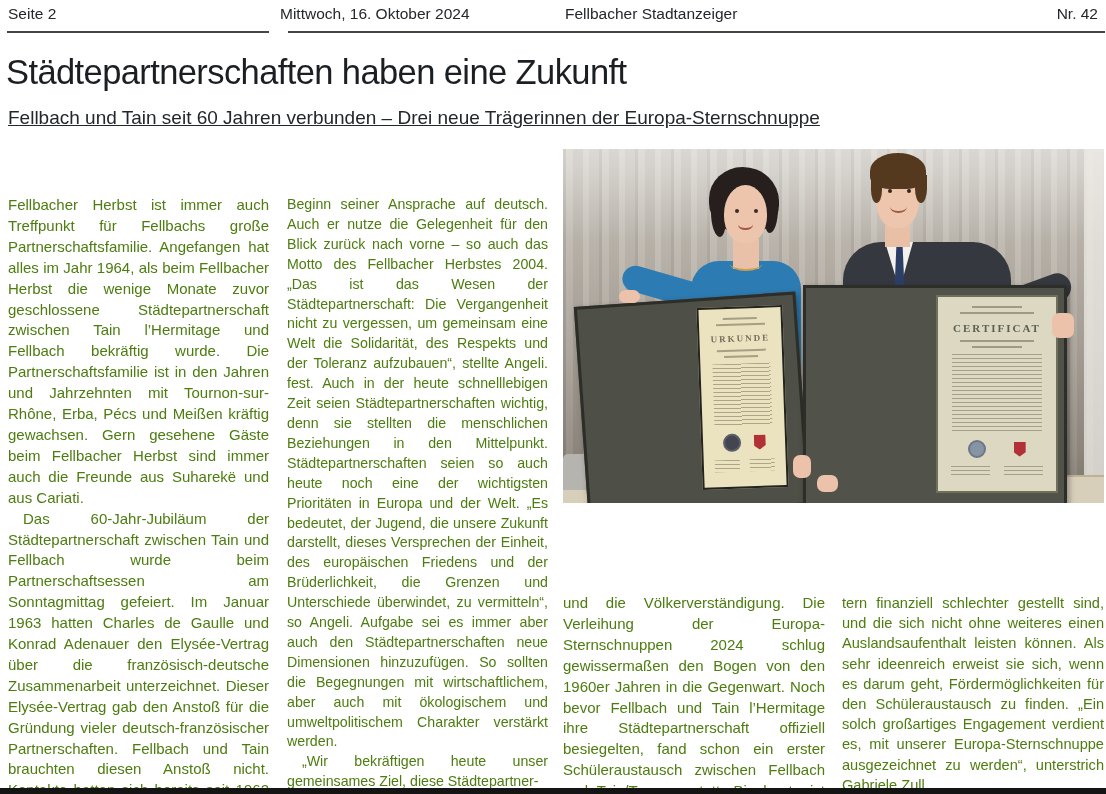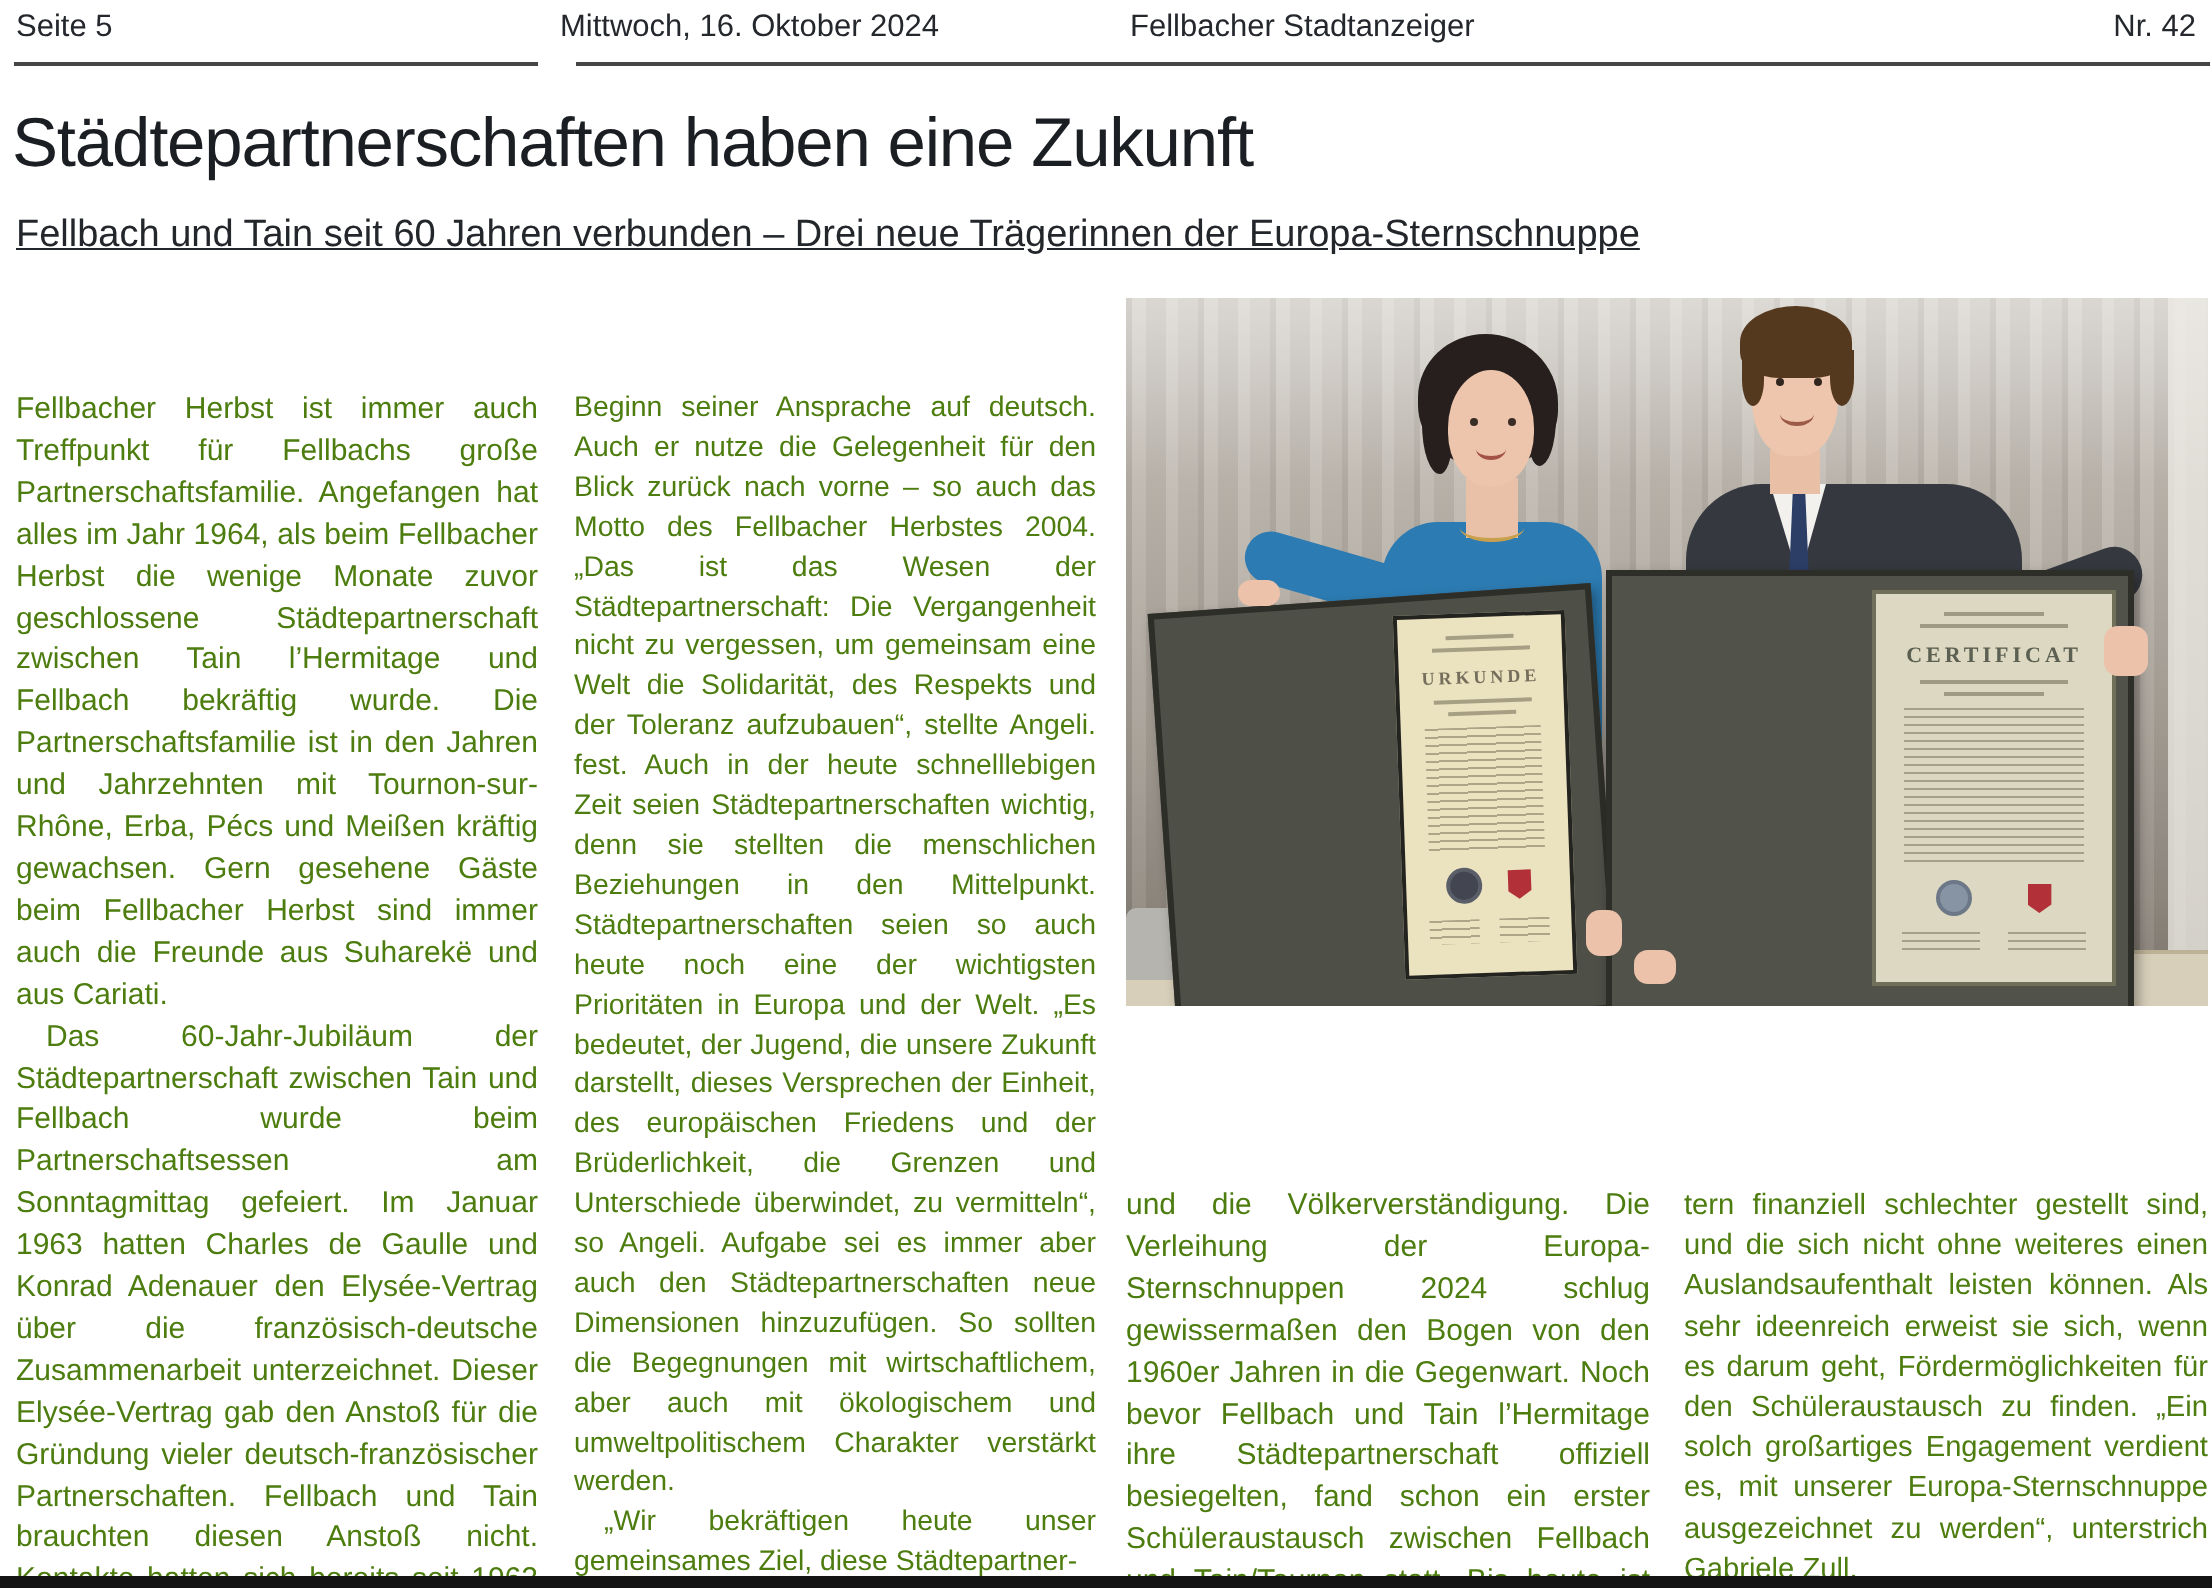--- a/index.html
+++ b/index.html
@@ -114,21 +114,21 @@
   
   .caption{position:absolute;left:563px;top:507px;width:541px;margin:0;font-size:15px;color:#24272d;}
   .bottom-bar{position:absolute;left:0;top:788px;width:1106px;height:6px;background:#141414;}
 </style>
 </head>
 <body>
 
 <div class="page">
 
   <header>
-    <span class="mh mh-seite">Seite 5</span>
+    <span class="mh mh-seite">Seite 2</span>
     <span class="mh mh-date">Mittwoch, 16. Oktober 2024</span>
     <span class="mh mh-pub">Fellbacher Stadtanzeiger</span>
     <span class="mh mh-nr">Nr. 42</span>
     <div class="rule rule-left"></div>
     <div class="rule rule-right"></div>
   </header>
 
   <h1 class="headline">Städtepartnerschaften haben eine Zukunft</h1>
   <p class="subheadline">Fellbach und Tain seit 60 Jahren verbunden – Drei neue Trägerinnen der Europa-Sternschnuppe</p>
 

